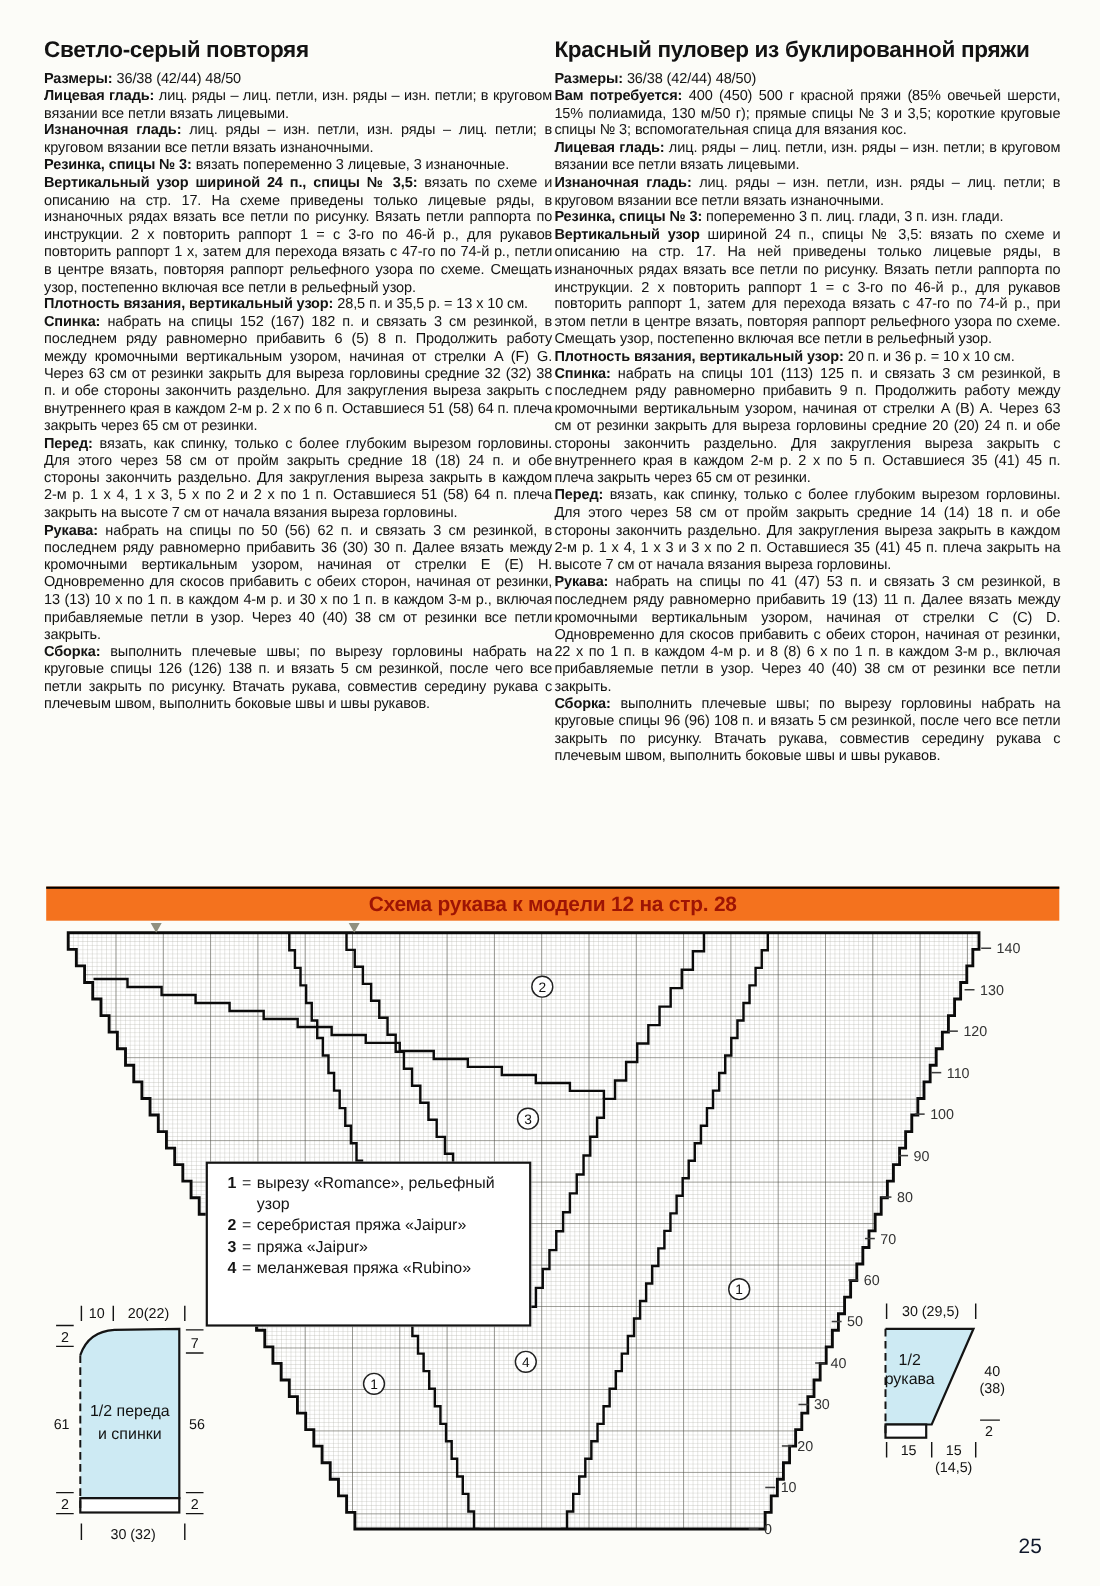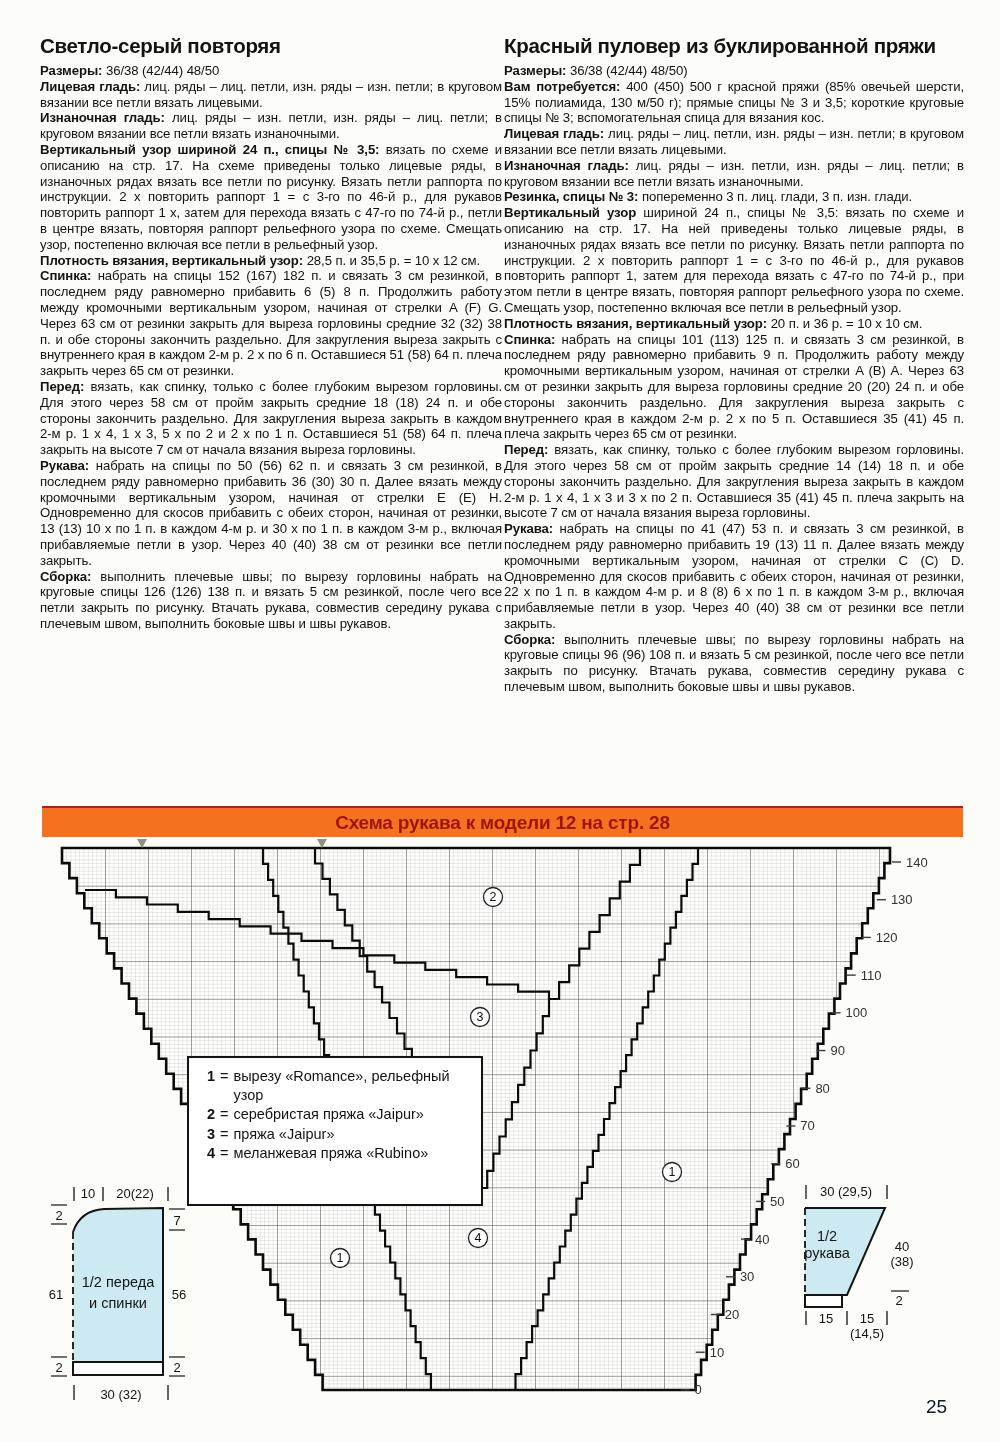--- a/index.html
+++ b/index.html
@@ -11,21 +11,21 @@
   }
   .article{position:absolute; top:34px; width:462px; text-align:justify; font-size:13.2px; line-height:15.8px; letter-spacing:-0.1px;}
   .article .a-title{font-size:20.5px; line-height:23px; font-weight:bold; margin:0 0 6px 0; text-align:left; letter-spacing:-0.3px;}
   .article p{margin:0;}
   .article p b{font-weight:bold;margin-top:12px;}
   .col-left{left:40px;}
   .col-right{left:504px; width:460px;}
 
   .banner{position:absolute; left:42px; top:806px; width:921px; height:29px;
     background:var(--banner-bg,#f4721e); display:flex; align-items:center; justify-content:center;
-    border-top:2px solid #b91c1c;}
+    border-top:2px solid #000000;}
   .banner-title{color:var(--banner-text,#9e1404); font-weight:bold; font-size:19px; letter-spacing:-0.2px;}
 
   #chart-svg{position:absolute; left:0; top:838px;}
 
   .legend-box{position:absolute; left:187px; top:1056px; width:296px; height:150px;
     background:#fff; border:2px solid #141414; box-sizing:border-box;
     padding:9px 8px 4px 14px; font-size:14.5px; line-height:18.5px;}
   .legend-row{display:flex; margin-bottom:1px;}
   .legend-key{font-weight:bold; flex:0 0 auto; width:12px; text-align:right;}
   .legend-eq{flex:0 0 auto; padding:0 5px;}
@@ -51,24 +51,25 @@
     <div class="a-title">Светло-серый повторяя</div>
     <div>
 
         <p><b>Размеры:</b> <span>36/38 (42/44) 48/50</span></p>
 
 
         <p><b>Лицевая гладь:</b> <span>лиц. ряды – лиц. петли, изн. ряды – изн. петли; в круговом вязании все петли вязать лицевыми.</span></p>
 
         <p><b>Изнаночная гладь:</b> <span>лиц. ряды – изн. петли, изн. ряды – лиц. петли; в круговом вязании все петли вязать изнаночными.</span></p>
 
+        <p><b>Резинка, спицы № 3:</b> <span>вязать попеременно 3 лицевые, 3 изнаночные.</span></p>
 
         <p><b>Вертикальный узор шириной 24 п., спицы № 3,5:</b> <span>вязать по схеме и описанию на стр. 17. На схеме приведены только лицевые ряды, в изнаночных рядах вязать все петли по рисунку. Вязать петли раппорта по инструкции. 2 х повторить раппорт 1 = с 3-го по 46-й р., для рукавов повторить раппорт 1 х, затем для перехода вязать с 47-го по 74-й р., петли в центре вязать, повторяя раппорт рельефного узора по схеме. Смещать узор, постепенно включая все петли в рельефный узор.</span></p>
 
-        <p><b>Плотность вязания, вертикальный узор:</b> <span>28,5 п. и 35,5 р. = 10 х 12 см.</span></p>
+        <p><b>Плотность вязания, вертикальный узор:</b> <span>28,5 п. и 35,5 р. = 13 х 10 см.</span></p>
 
         <p><b>Спинка:</b> <span>набрать на спицы 152 (167) 182 п. и связать 3 см резинкой, в последнем ряду равномерно прибавить 6 (5) 8 п. Продолжить работу между кромочными вертикальным узором, начиная от стрелки A (F) G. Через 63 см от резинки закрыть для выреза горловины средние 32 (32) 38 п. и обе стороны закончить раздельно. Для закругления выреза закрыть с внутреннего края в каждом 2-м р. 2 х по 6 п. Оставшиеся 51 (58) 64 п. плеча закрыть через 65 см от резинки.</span></p>
 
         <p><b>Перед:</b> <span>вязать, как спинку, только с более глубоким вырезом горловины. Для этого через 58 см от пройм закрыть средние 18 (18) 24 п. и обе стороны закончить раздельно. Для закругления выреза закрыть в каждом 2-м р. 1 х 4, 1 х 3, 5 х по 2 и 2 х по 1 п. Оставшиеся 51 (58) 64 п. плеча закрыть на высоте 7 см от начала вязания выреза горловины.</span></p>
 
         <p><b>Рукава:</b> <span>набрать на спицы по 50 (56) 62 п. и связать 3 см резинкой, в последнем ряду равномерно прибавить 36 (30) 30 п. Далее вязать между кромочными вертикальным узором, начиная от стрелки E (E) H. Одновременно для скосов прибавить с обеих сторон, начиная от резинки, 13 (13) 10 х по 1 п. в каждом 4-м р. и 30 х по 1 п. в каждом 3-м р., включая прибавляемые петли в узор. Через 40 (40) 38 см от резинки все петли закрыть.</span></p>
 
         <p><b>Сборка:</b> <span>выполнить плечевые швы; по вырезу горловины набрать на круговые спицы 126 (126) 138 п. и вязать 5 см резинкой, после чего все петли закрыть по рисунку. Втачать рукава, совместив середину рукава с плечевым швом, выполнить боковые швы и швы рукавов.</span></p>
       </div>
   </div>

